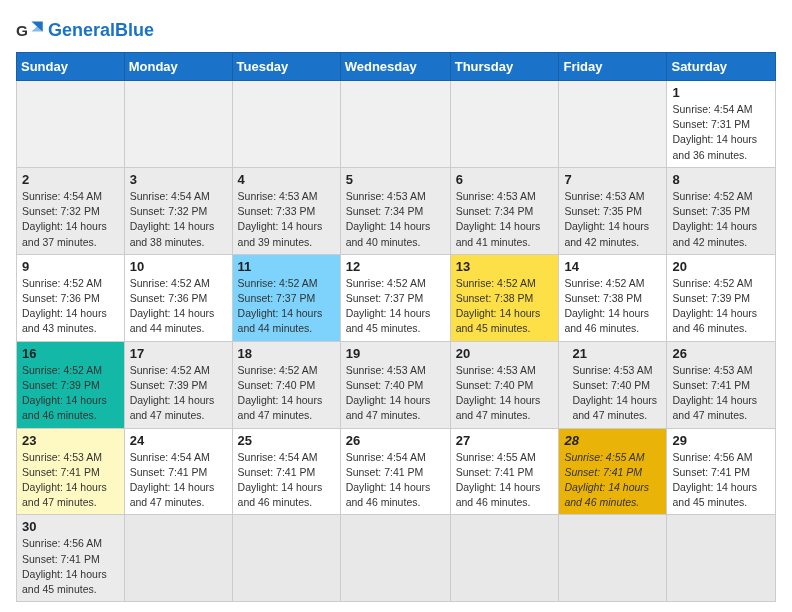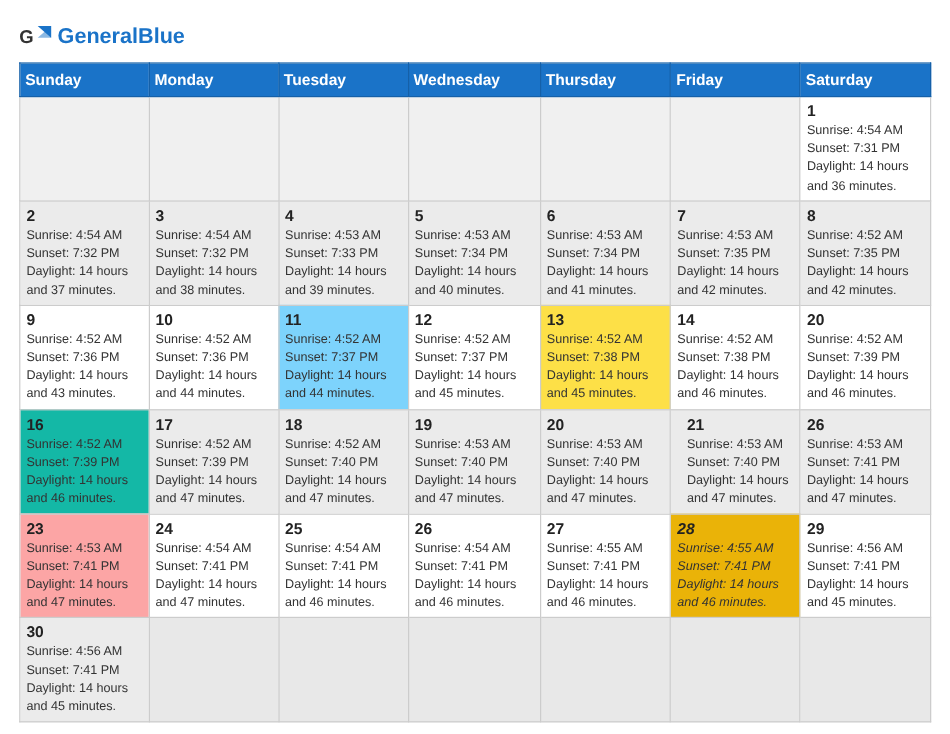--- a/index.html
+++ b/index.html
@@ -259,21 +259,21 @@
 Daylight: 14 hours and 47 minutes.</div>
         </td>
         <td style="background: rgb(235, 235, 235);">
           <div class="day-num">26</div>
           <div class="day-info" style="white-space: pre-line;">Sunrise: 4:53 AM
 Sunset: 7:41 PM
 Daylight: 14 hours and 47 minutes.</div>
         </td>
       </tr>
       <tr>
-        <td style="background: #fca5a5;">
+        <td style="background: #fef9c3;">
           <div class="day-num">23</div>
           <div class="day-info" style="white-space: pre-line;">Sunrise: 4:53 AM
 Sunset: 7:41 PM
 Daylight: 14 hours and 47 minutes.</div>
         </td>
         <td style="background: rgb(255, 255, 255);">
           <div class="day-num">24</div>
           <div class="day-info" style="white-space: pre-line;">Sunrise: 4:54 AM
 Sunset: 7:41 PM
 Daylight: 14 hours and 47 minutes.</div>

